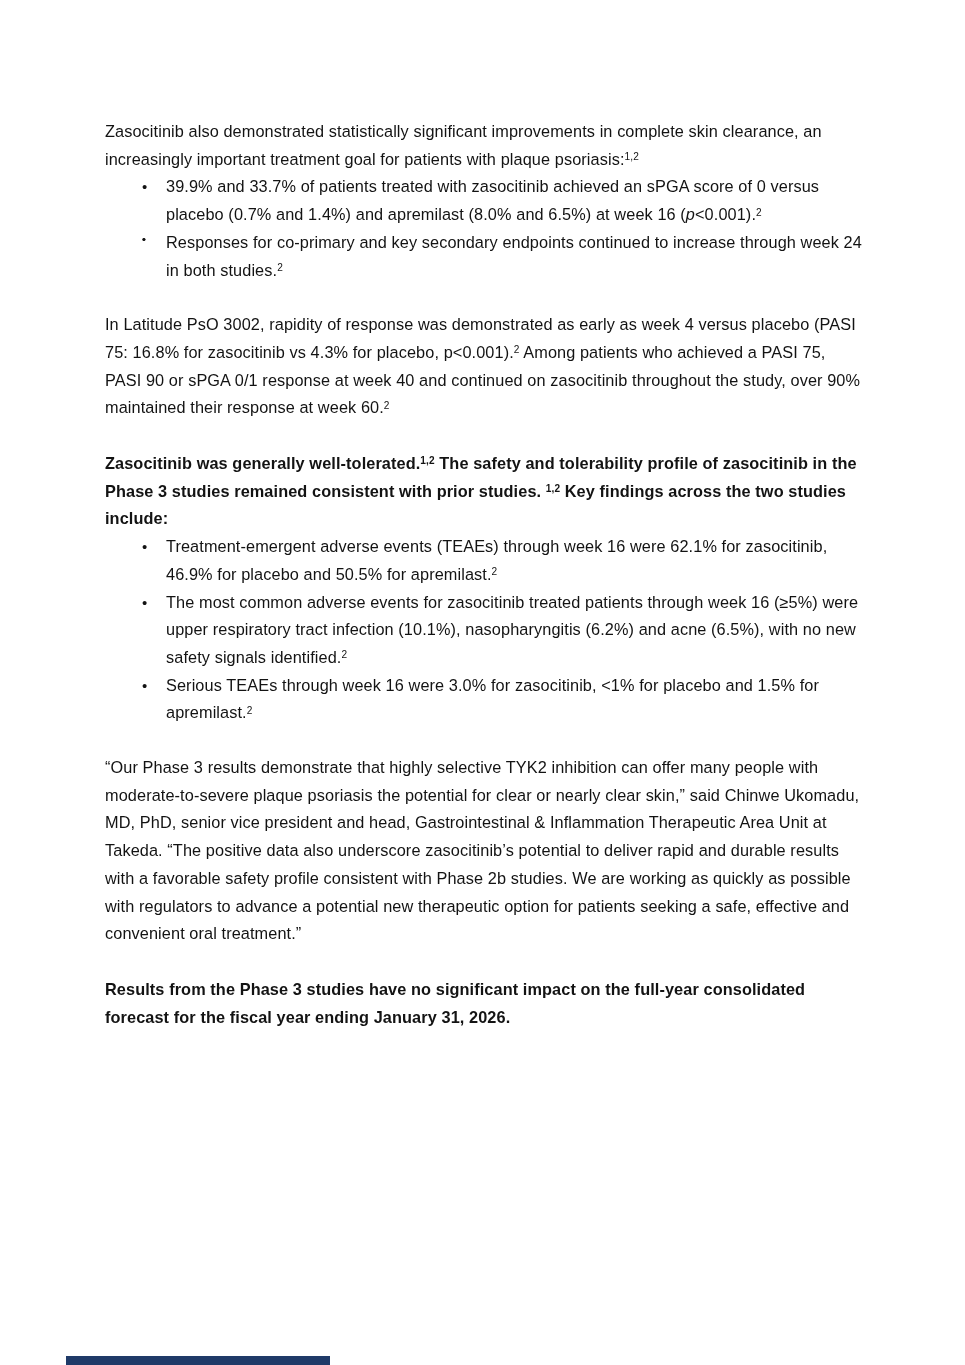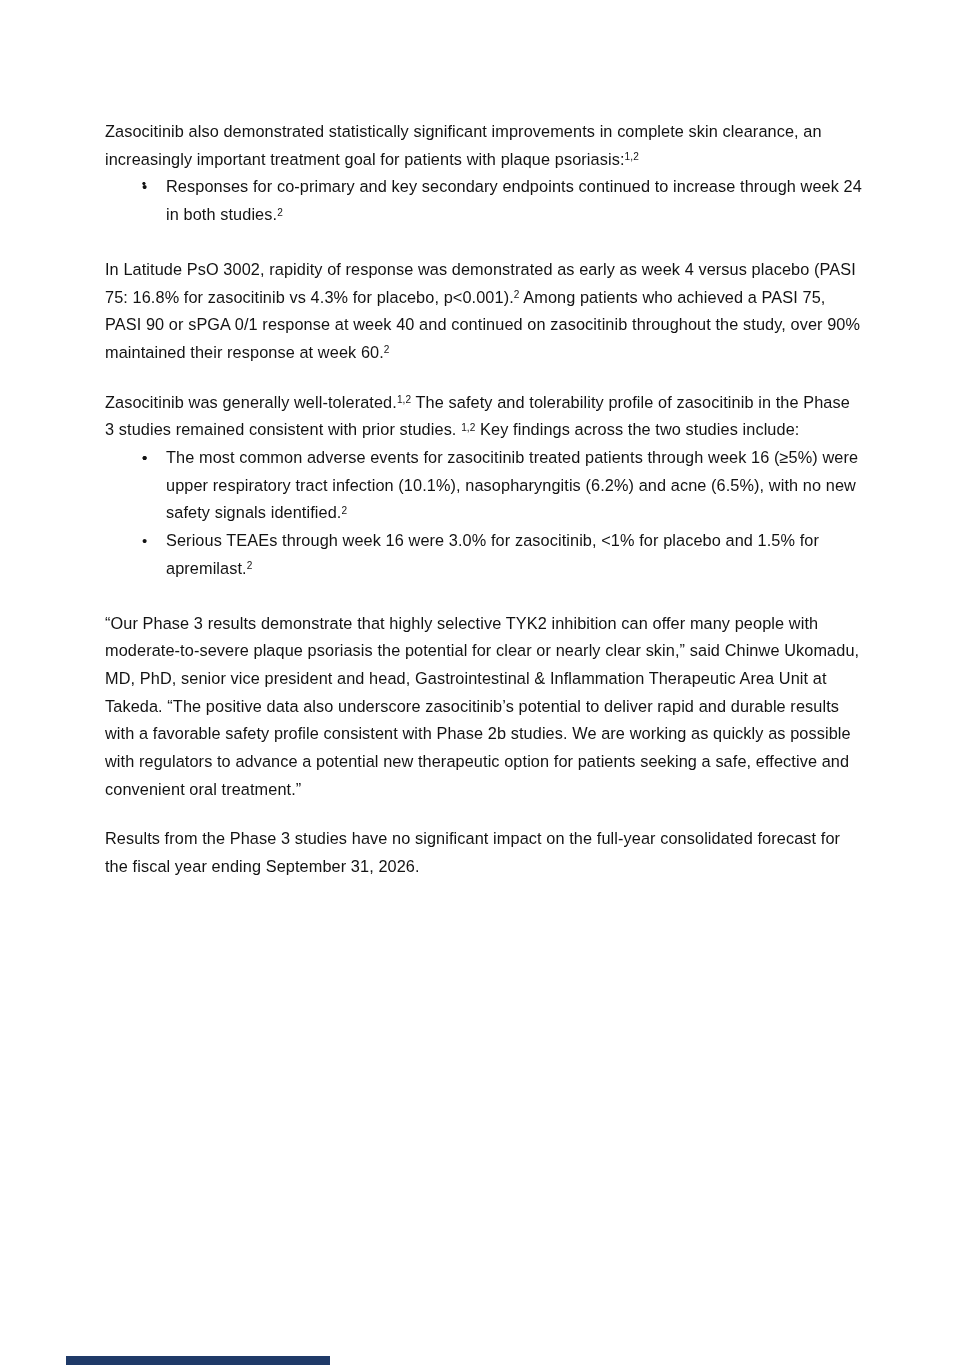--- a/index.html
+++ b/index.html
@@ -15,21 +15,21 @@
   .page {
     position: absolute;
     inset: 0;
     padding: 118px 103px 4px 105px;
   }
   .para {
     font-size: 16.3px;
     line-height: 27.7px;
     letter-spacing: 0.1px;
   }
-  .para + .para { margin-top: 22px; }
+  .para + .para { margin-top: 28px; font-weight: bold; }
   sup {
     font-size: 0.62em;
     vertical-align: baseline;
     position: relative;
     top: -0.45em;
     line-height: 0;
   }
   .it { font-style: italic; }
   ul.blist { list-style: none; margin: 0 0 27px 0; }
   ul.blist.tight { margin-bottom: 27px; }
@@ -60,48 +60,50 @@
 </head>
 <body style="background: rgb(255, 255, 255);">
 
 <div class="page">
 
   <p class="para"><span>Zasocitinib also demonstrated statistically significant improvements in complete skin clearance, an increasingly important treatment goal for patients with plaque psoriasis:</span><sup>1,2</sup></p>
 
   <ul class="blist">
     <li>
       <span class="marker round">•</span>
+      <span><span>39.9% and 33.7% of patients treated with zasocitinib achieved an sPGA score of 0 versus placebo (0.7% and 1.4%) and apremilast (8.0% and 6.5%) at week 16 (</span><span class="it">p</span><span>&lt;0.001).</span><sup>2</sup></span>
     </li>
     <li>
       <span class="marker raised">•</span>
     </li>
     <li>
       <span class="marker raised">•</span>
       <span><span>Responses for co-primary and key secondary endpoints continued to increase through week 24 in both studies.</span><sup>2</sup></span>
     </li>
   </ul>
 
   <p class="para"><span>In Latitude PsO 3002, rapidity of response was demonstrated as early as week 4 versus placebo (PASI 75: 16.8% for zasocitinib vs 4.3% for placebo, p&lt;0.001).</span><sup>2</sup><span> Among patients who achieved a PASI 75, PASI 90 or sPGA 0/1 response at week 40 and continued on zasocitinib throughout the study, over 90% maintained their response at week 60.</span><sup>2</sup></p>
 
   <p class="para"><span>Zasocitinib was generally well-tolerated.</span><sup>1,2</sup><span> The safety and tolerability profile of zasocitinib in the Phase 3 studies remained consistent with prior studies. </span><sup>1,2</sup><span> Key findings across the two studies include:</span></p>
 
   <ul class="blist tight">
     <li>
       <span class="marker round">•</span>
+      <span><span>Treatment-emergent adverse events (TEAEs) through week 16 were 62.1% for zasocitinib, 46.9% for placebo and 50.5% for apremilast.</span><sup>2</sup></span>
     </li>
     <li>
       <span class="marker round">•</span>
       <span><span>The most common adverse events for zasocitinib treated patients through week 16 (≥5%) were upper respiratory tract infection (10.1%), nasopharyngitis (6.2%) and acne (6.5%), with no new safety signals identified.</span><sup>2</sup></span>
     </li>
     <li>
       <span class="marker round">•</span>
       <span><span>Serious TEAEs through week 16 were 3.0% for zasocitinib, &lt;1% for placebo and 1.5% for apremilast.</span><sup>2</sup></span>
     </li>
   </ul>
 
   <p class="para"><span>“Our Phase 3 results demonstrate that highly selective TYK2 inhibition can offer many people with moderate-to-severe plaque psoriasis the potential for clear or nearly clear skin,” said Chinwe Ukomadu, MD, PhD, senior vice president and head, Gastrointestinal &amp; Inflammation Therapeutic Area Unit at Takeda. “The positive data also underscore zasocitinib’s potential to deliver rapid and durable results with a favorable safety profile consistent with Phase 2b studies. We are working as quickly as possible with regulators to advance a potential new therapeutic option for patients seeking a safe, effective and convenient oral treatment.”</span></p>
 
 
-  <p class="para"><span>Results from the Phase 3 studies have no significant impact on the full-year consolidated forecast for the fiscal year ending September 31, 2026.</span></p>
+  <p class="para"><span>Results from the Phase 3 studies have no significant impact on the full-year consolidated forecast for the fiscal year ending January 31, 2026.</span></p>
 
 </div>
 
 <div class="accent-bar" style="background: rgb(31, 58, 104);"></div>
 
 </body></html>

